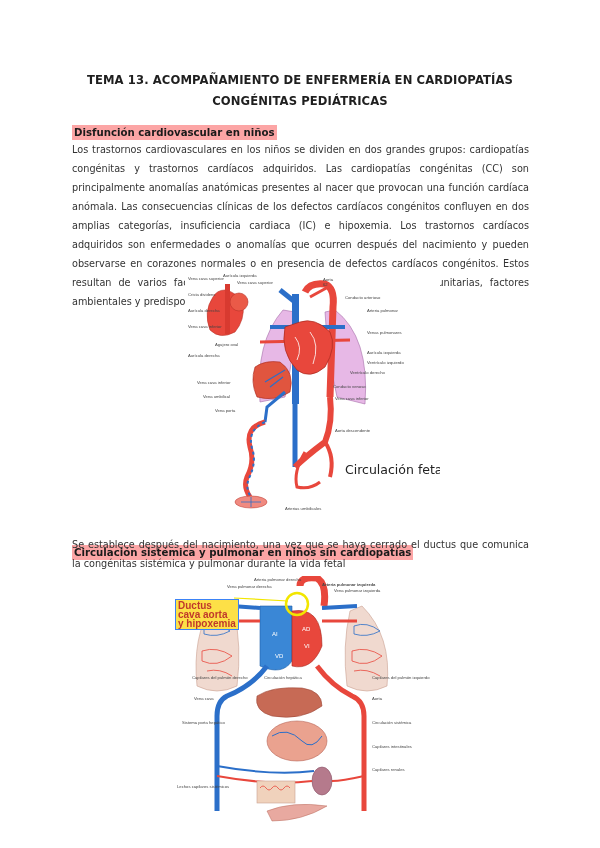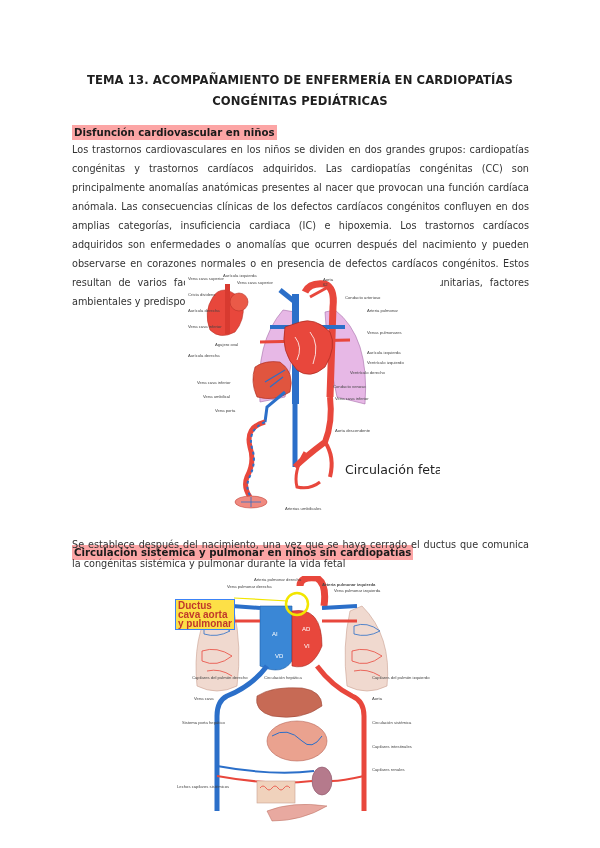--- a/index.html
+++ b/index.html
@@ -151,17 +151,17 @@
       <text class="lbl" x="200" y="124">Aorta</text>
       <text class="lbl" x="10" y="148">Sistema porta hepático</text>
       <text class="lbl" x="200" y="148">Circulación sistémica</text>
       <text class="lbl" x="200" y="172">Capilares intestinales</text>
       <text class="lbl" x="200" y="195">Capilares renales</text>
       <text class="lbl" x="5" y="212">Lechos capilares sistémicos</text>
     </svg>
     <div class="tag" style="left:3px; top:23px;">
       <div>Ductus</div>
       <div>cava aorta</div>
-      <div>y pulmonar</div>
+      <div>y hipoxemia</div>
     </div>
   </div>
 
 </div>
 
 </body></html>

